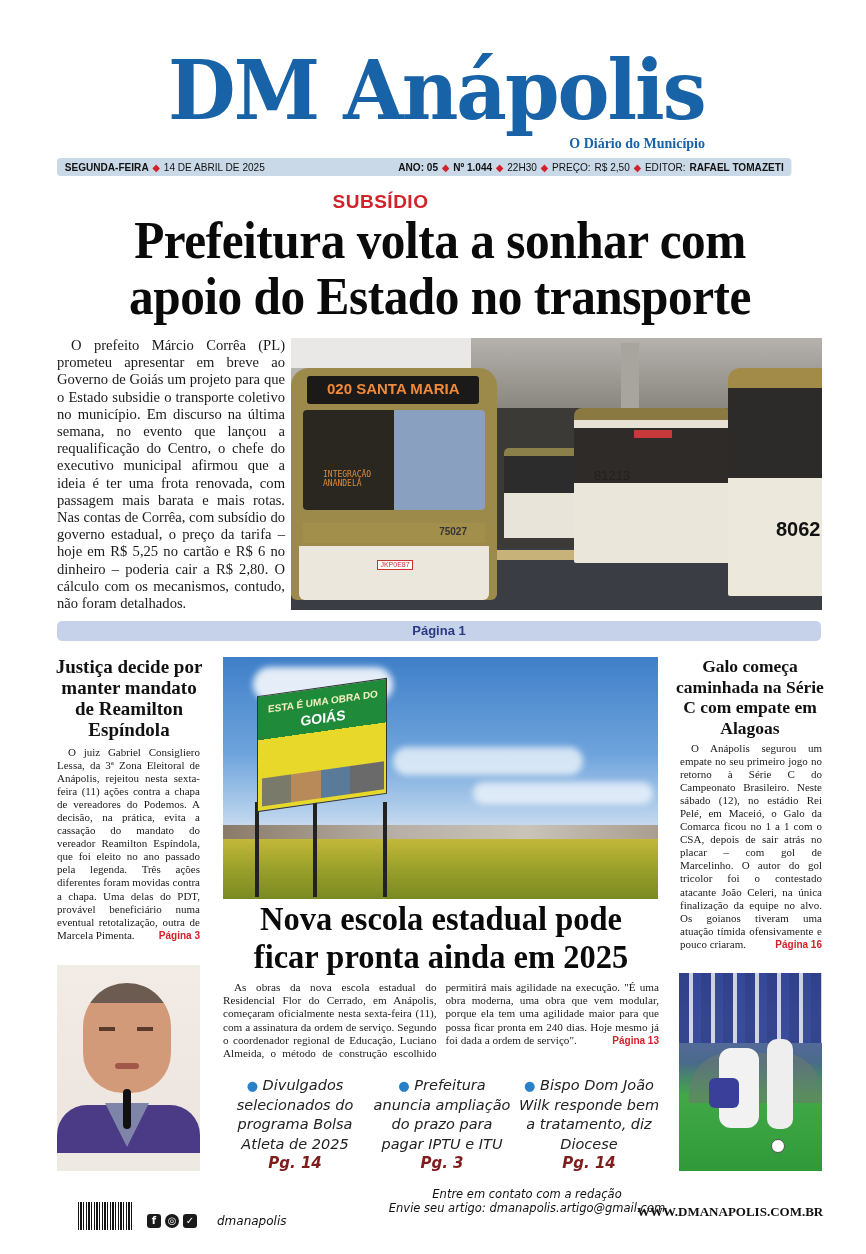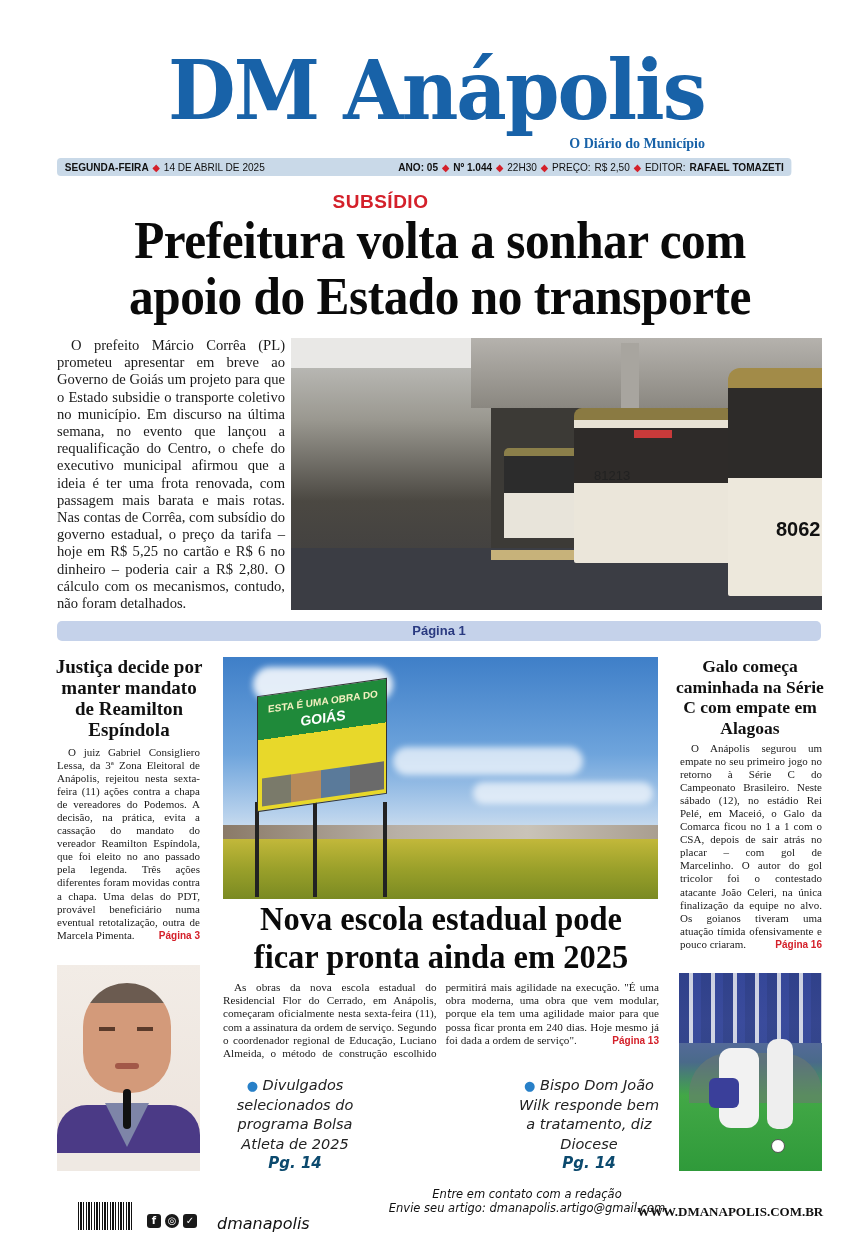--- a/index.html
+++ b/index.html
@@ -98,21 +98,21 @@
   .cbody p { text-indent: 11px; }
 
   .teasers { left: 222px; top: 1076px; width: 440px; display: flex; justify-content: space-between; }
   .teaser {
     width: 146px; text-align: center; font-family: "DejaVu Sans", sans-serif; font-style: italic;
     font-size: 14.5px; line-height: 19.5px; color: #222;
   }
   .teaser .bullet { color: #2880c8; font-style: normal; font-size: 13px; }
   .teaser .pg {
     display: block; font-family: "DejaVu Sans", sans-serif; font-weight: bold; font-style: italic;
-    color: #0c4a6e; font-size: 15px; line-height: 18px;
+    color: #7f1d1d; font-size: 15px; line-height: 18px;
   }
 
   
   .rhead {
     left: 675px; top: 656px; width: 150px; text-align: center;
     font-family: "Liberation Serif", serif; font-size: 17.5px; line-height: 20.5px; color: #111;
   }
   .rbody {
     left: 680px; top: 742px; width: 142px;
     font-family: "Liberation Serif", serif; font-size: 11px; line-height: 13.05px; text-align: justify;
@@ -124,21 +124,21 @@
   }
 
   
   .barcode {
     left: 78px; top: 1202px; width: 54px; height: 28px;
     background: repeating-linear-gradient(90deg, #111 0 1px, #fff 1px 2px, #111 2px 4px, #fff 4px 5px, #111 5px 6px, #fff 6px 8px);
   }
   .social { left: 147px; top: 1214px; display: flex; gap: 4px; align-items: center; }
   .sq { width: 14px; height: 14px; border-radius: 3px; background: #1a1a1a; color: #fff; font-family: "DejaVu Sans", sans-serif; font-weight: bold; font-size: 10px; line-height: 14px; text-align: center; }
   .ig { border-radius: 50%; }
-  .handle { left: 217px; top: 1214px; font-family: "DejaVu Sans", sans-serif; font-style: italic; font-size: 16px; color: #111; }
+  .handle { left: 217px; top: 1214px; font-family: "DejaVu Sans", sans-serif; font-style: italic; font-size: 12px; color: #111; }
 
   .contact { left: 333px; top: 1187px; width: 292px; text-align: center; font-family: "DejaVu Sans", sans-serif; color: #111; margin-left: 48px; }
   .contact .l1 { font-style: italic; font-size: 11.5px; line-height: 14px; }
   .contact .l2 { font-size: 12px; line-height: 16px; white-space: nowrap; }
   .contact .l2 b { font-weight: bold; }
   .contact .l2 i { font-weight: bold; font-style: italic; }
   .contact .l3 { font-style: italic; font-size: 11.5px; line-height: 14px; white-space: nowrap; }
   .contact .l3 b { font-weight: normal; }
   .wa { display: inline-block; width: 13px; height: 13px; border: 2px solid #111; border-radius: 50%; vertical-align: -2px; position: relative; }
   .site { left: 637px; top: 1204px; font-family: "Liberation Serif", serif; font-weight: bold; font-size: 13px; color: #111; white-space: nowrap; }
@@ -193,20 +193,34 @@
 
   <div class="bp" style="left:283px;top:70px;width:160px;height:155px;background:linear-gradient(180deg,#8a7a42 0 12px,#e8e2d4 12px 20px,#2e2b29 20px 75px,#ebe6da 75px);border-radius:8px 8px 2px 2px;">
     <div style="position:absolute;left:20px;top:60px;font-family:'Liberation Sans',sans-serif;font-weight:normal;font-size:13px;color:#222;">81213</div>
     <div style="position:absolute;left:60px;top:22px;width:38px;height:8px;background:#c83a3a;"></div>
   </div>
 
   <div class="bp" style="left:437px;top:30px;width:94px;height:228px;background:linear-gradient(180deg,#a28b48 0 20px,#2d2b29 20px 110px,#ede8dc 110px);border-radius:12px 0 0 2px;">
     <div style="position:absolute;left:48px;top:150px;font-family:'Liberation Sans',sans-serif;font-weight:bold;font-size:20px;color:#111;">8062</div>
   </div>
 
+  <div class="bp" style="left:0;top:30px;width:206px;height:232px;background:#9c8a4a;border-radius:18px 18px 6px 6px;">
+    <div style="position:absolute;left:16px;top:8px;width:172px;height:28px;background:#1b1a18;border-radius:3px;">
+      <div style="position:absolute;left:20px;top:4px;font-family:'Liberation Sans',sans-serif;font-weight:bold;font-size:15px;color:#f08a3a;white-space:nowrap;">020 SANTA MARIA</div>
+    </div>
+    <div style="position:absolute;left:12px;top:42px;width:182px;height:100px;background:linear-gradient(90deg,#2a2620 0 50%,#8aa0c0 50% 100%);border-radius:4px;">
+      <div style="position:absolute;left:20px;top:60px;font-family:'DejaVu Sans Mono',monospace;font-size:8px;color:#e08a3a;line-height:9px;width:80px;">INTEGRAÇÃO ANANDELA</div>
+    </div>
+    <div style="position:absolute;left:12px;top:155px;width:182px;height:20px;background:#a38f4c;">
+      <div style="position:absolute;right:18px;top:3px;font-family:'Liberation Sans',sans-serif;font-weight:bold;font-size:10px;color:#333;">75027</div>
+    </div>
+    <div style="position:absolute;left:8px;top:178px;width:190px;height:54px;background:#ece7dd;border-radius:0 0 6px 6px;">
+      <div style="position:absolute;left:78px;top:14px;width:36px;height:10px;background:#fff;border:1px solid #c33;font-family:'Liberation Sans',sans-serif;font-size:7px;line-height:8px;text-align:center;color:#c33;">JKP0E87</div>
+    </div>
+  </div>
 </div>
 
 <div class="abs page4">Página 1</div>
 
 <h2 class="abs lhead">Justiça decide por manter mandato de Reamilton Espíndola</h2>
 <div class="abs lbody" lang="pt">
   <span>O juiz Gabriel Consigliero Lessa, da 3ª Zona Eleitoral de Anápolis, rejeitou nesta sexta-feira (11) ações contra a chapa de vereadores do Podemos. A decisão, na prática, evita a cassação do mandato do vereador Reamilton Espíndola, que foi eleito no ano passado pela legenda. Três ações diferentes foram movidas contra a chapa. Uma delas do PDT, provável beneficiário numa eventual retotalização, outra de Marcela Pimenta.</span>
   <span class="pgref">Página 3</span>
 </div>
 
@@ -246,20 +260,25 @@
 </div>
 
 <div class="abs teasers">
   <div class="teaser">
     <span class="bullet">●</span>
     <span>Divulgados selecionados do programa Bolsa Atleta de 2025</span>
     <span class="pg">Pg. 14</span>
   </div>
   <div class="teaser">
     <span class="bullet">●</span>
+    <span>Prefeitura anuncia ampliação do prazo para pagar IPTU e ITU</span>
+    <span class="pg">Pg. 3</span>
+  </div>
+  <div class="teaser">
+    <span class="bullet">●</span>
     <span>Bispo Dom João Wilk responde bem a tratamento, diz Diocese</span>
     <span class="pg">Pg. 14</span>
   </div>
 </div>
 
 <h2 class="abs rhead">Galo começa caminhada na Série C com empate em Alagoas</h2>
 <div class="abs rbody" lang="pt">
   <span>O Anápolis segurou um empate no seu primeiro jogo no retorno à Série C do Campeonato Brasileiro. Neste sábado (12), no estádio Rei Pelé, em Maceió, o Galo da Comarca ficou no 1 a 1 com o CSA, depois de sair atrás no placar – com gol de Marcelinho. O autor do gol tricolor foi o contestado atacante João Celeri, na única finalização da equipe no alvo. Os goianos tiveram uma atuação tímida ofensivamente e pouco criaram.</span>
   <span class="pgref">Página 16</span>
 </div>

